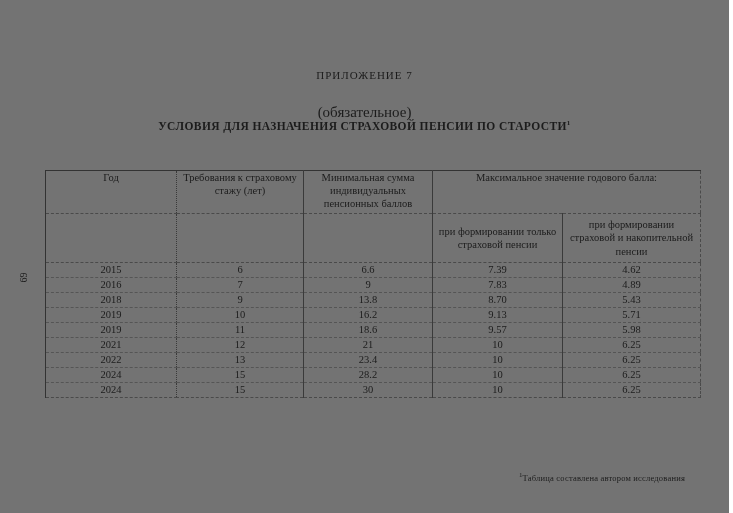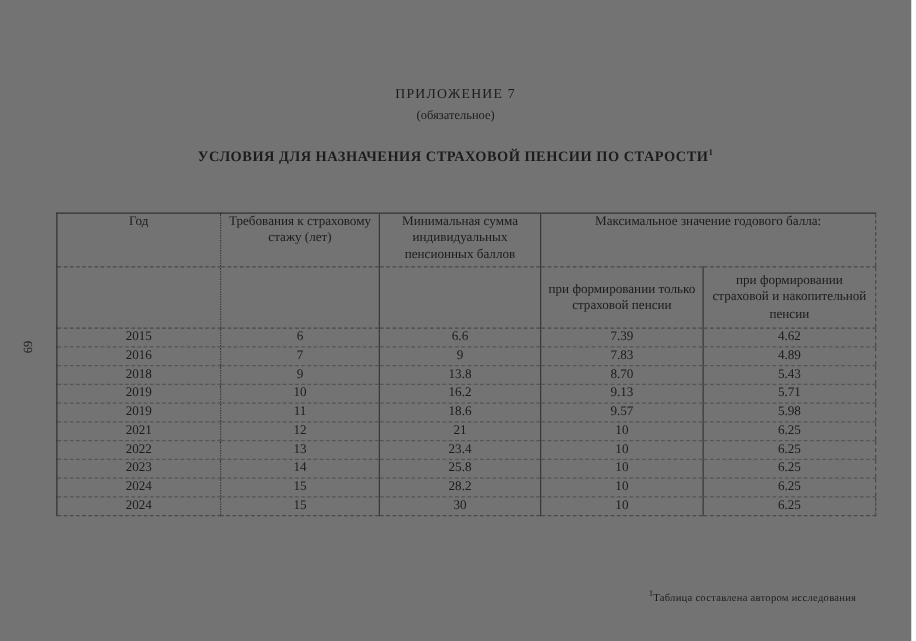--- a/index.html
+++ b/index.html
@@ -10,21 +10,21 @@
     font-family: "Liberation Serif", "DejaVu Serif", serif;
     color: #1c1c1c;
     overflow: hidden;
     filter: blur(0.22px);
   }
   .centered {
     position: absolute; left: 0; right: 0;
     text-align: center;
   }
   .appendix-label { top: 69px; font-size: 11px; letter-spacing: 1px; }
-  .appendix-note  { top: 87px; font-size: 10px; }
+  .appendix-note  { top: 104px; font-size: 15px; }
   .main-title     { top: 120px; font-size: 11.5px; font-weight: bold; letter-spacing: 0.4px; }
   .main-title sup, .footnote sup { font-size: 7px; vertical-align: super; line-height: 0; }
 
   .page-num {
     position: absolute; left: 18px; top: 272px;
     font-size: 10px;
     transform: rotate(-90deg);
   }
 
   table.pension {
@@ -160,27 +160,20 @@
   </tr>
 
   <tr>
     <td class="div-dotted">2022</td>
     <td class="div-solid">13</td>
     <td class="div-solid">23.4</td>
     <td class="div-solid">10</td>
     <td>6.25</td>
   </tr>
 
-  <tr>
-    <td class="div-dotted">2023</td>
-    <td class="div-solid">14</td>
-    <td class="div-solid">25.8</td>
-    <td class="div-solid">10</td>
-    <td>6.25</td>
-  </tr>
 
   <tr>
     <td class="div-dotted">2024</td>
     <td class="div-solid">15</td>
     <td class="div-solid">28.2</td>
     <td class="div-solid">10</td>
     <td>6.25</td>
   </tr>
 
   <tr>

